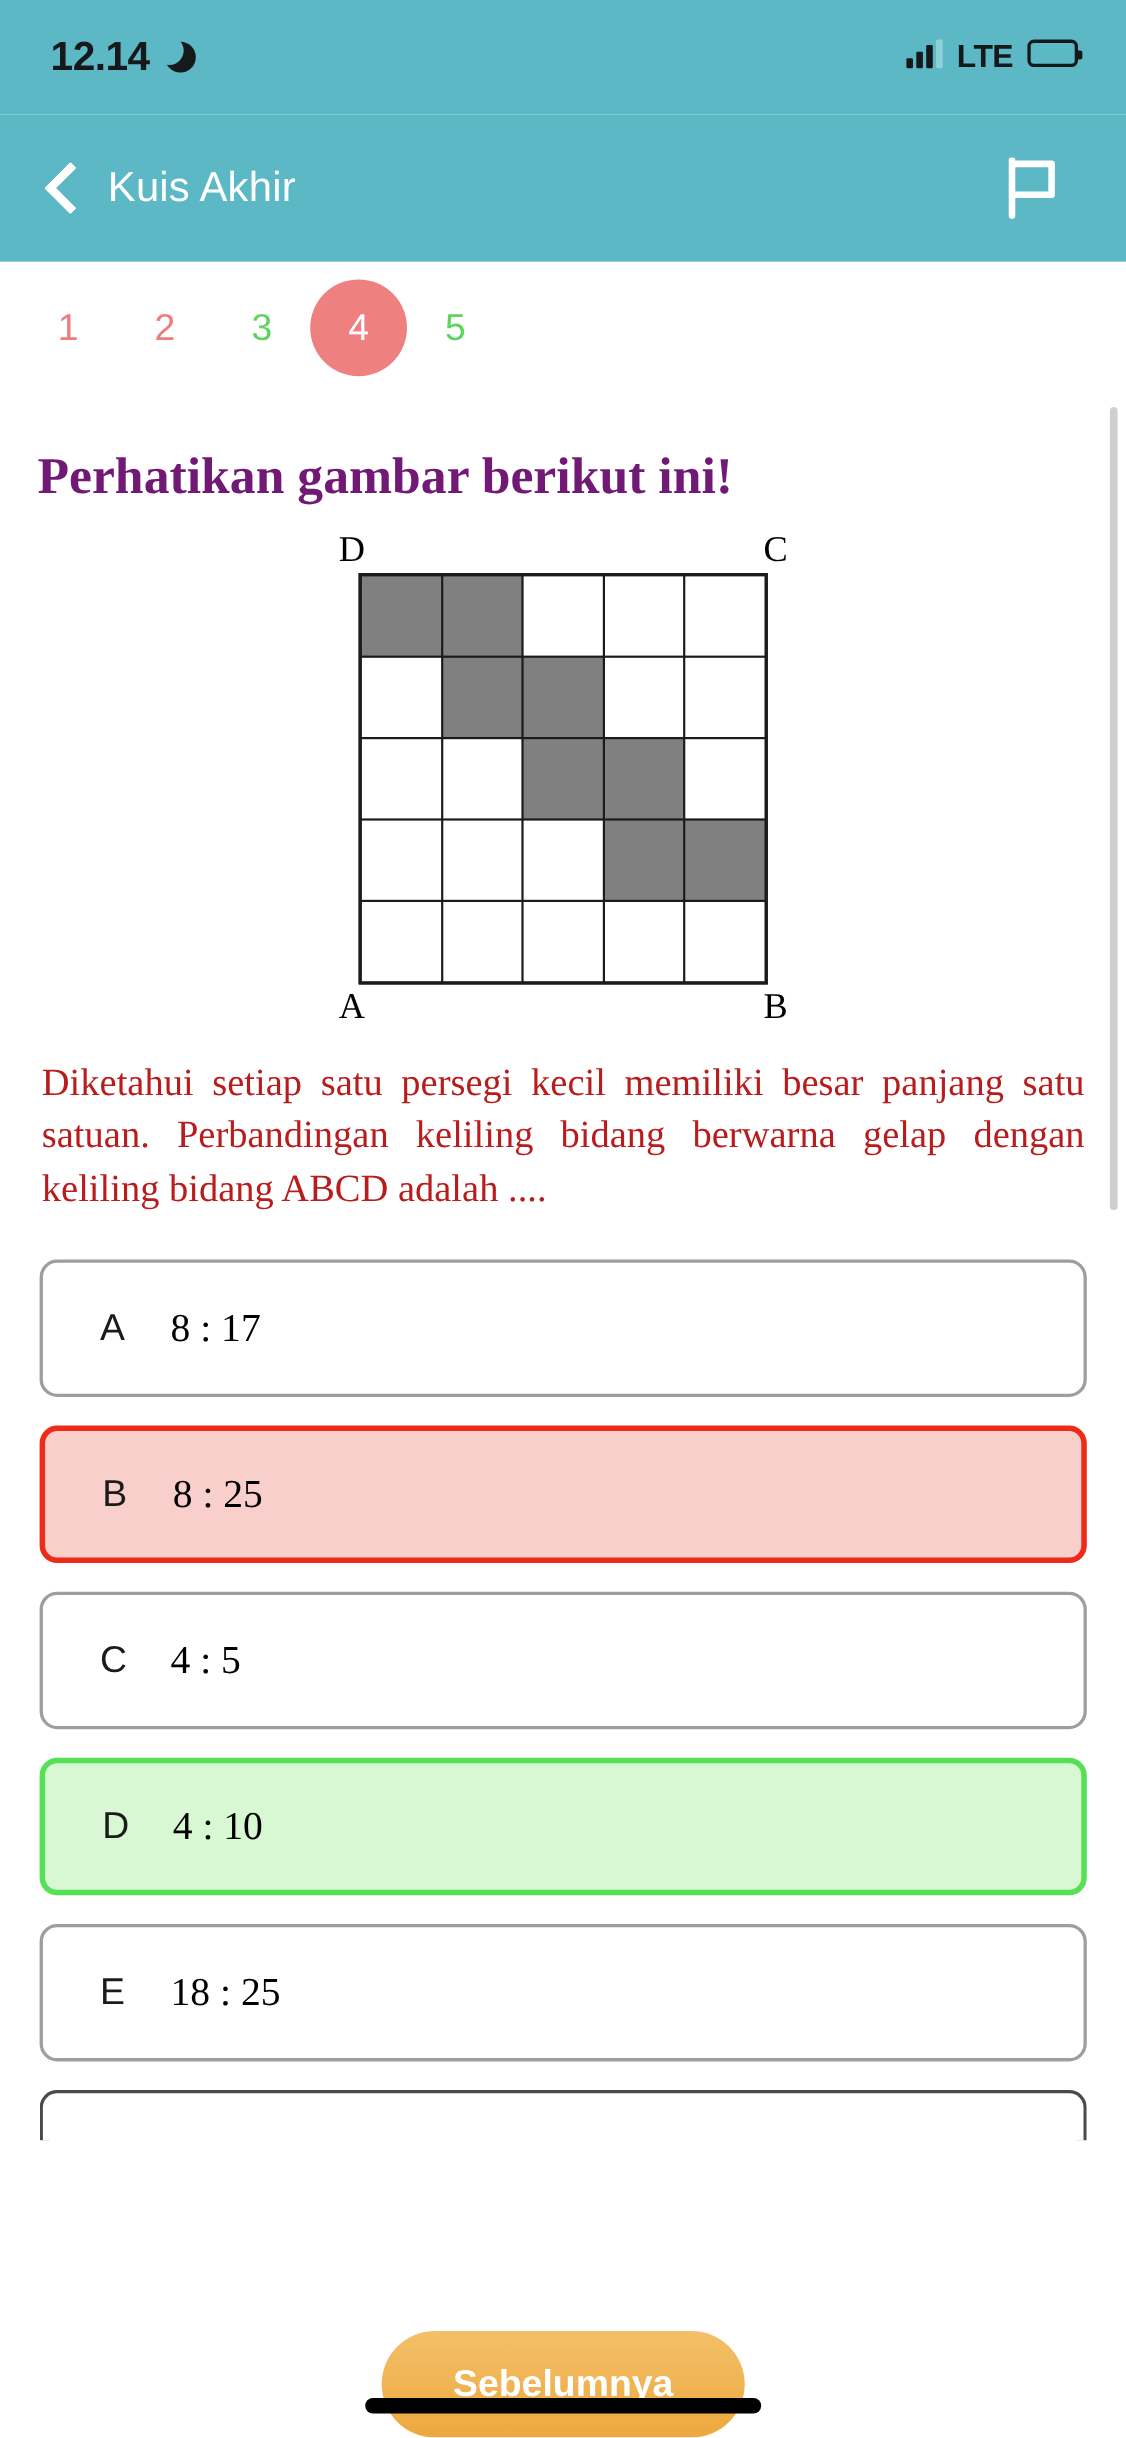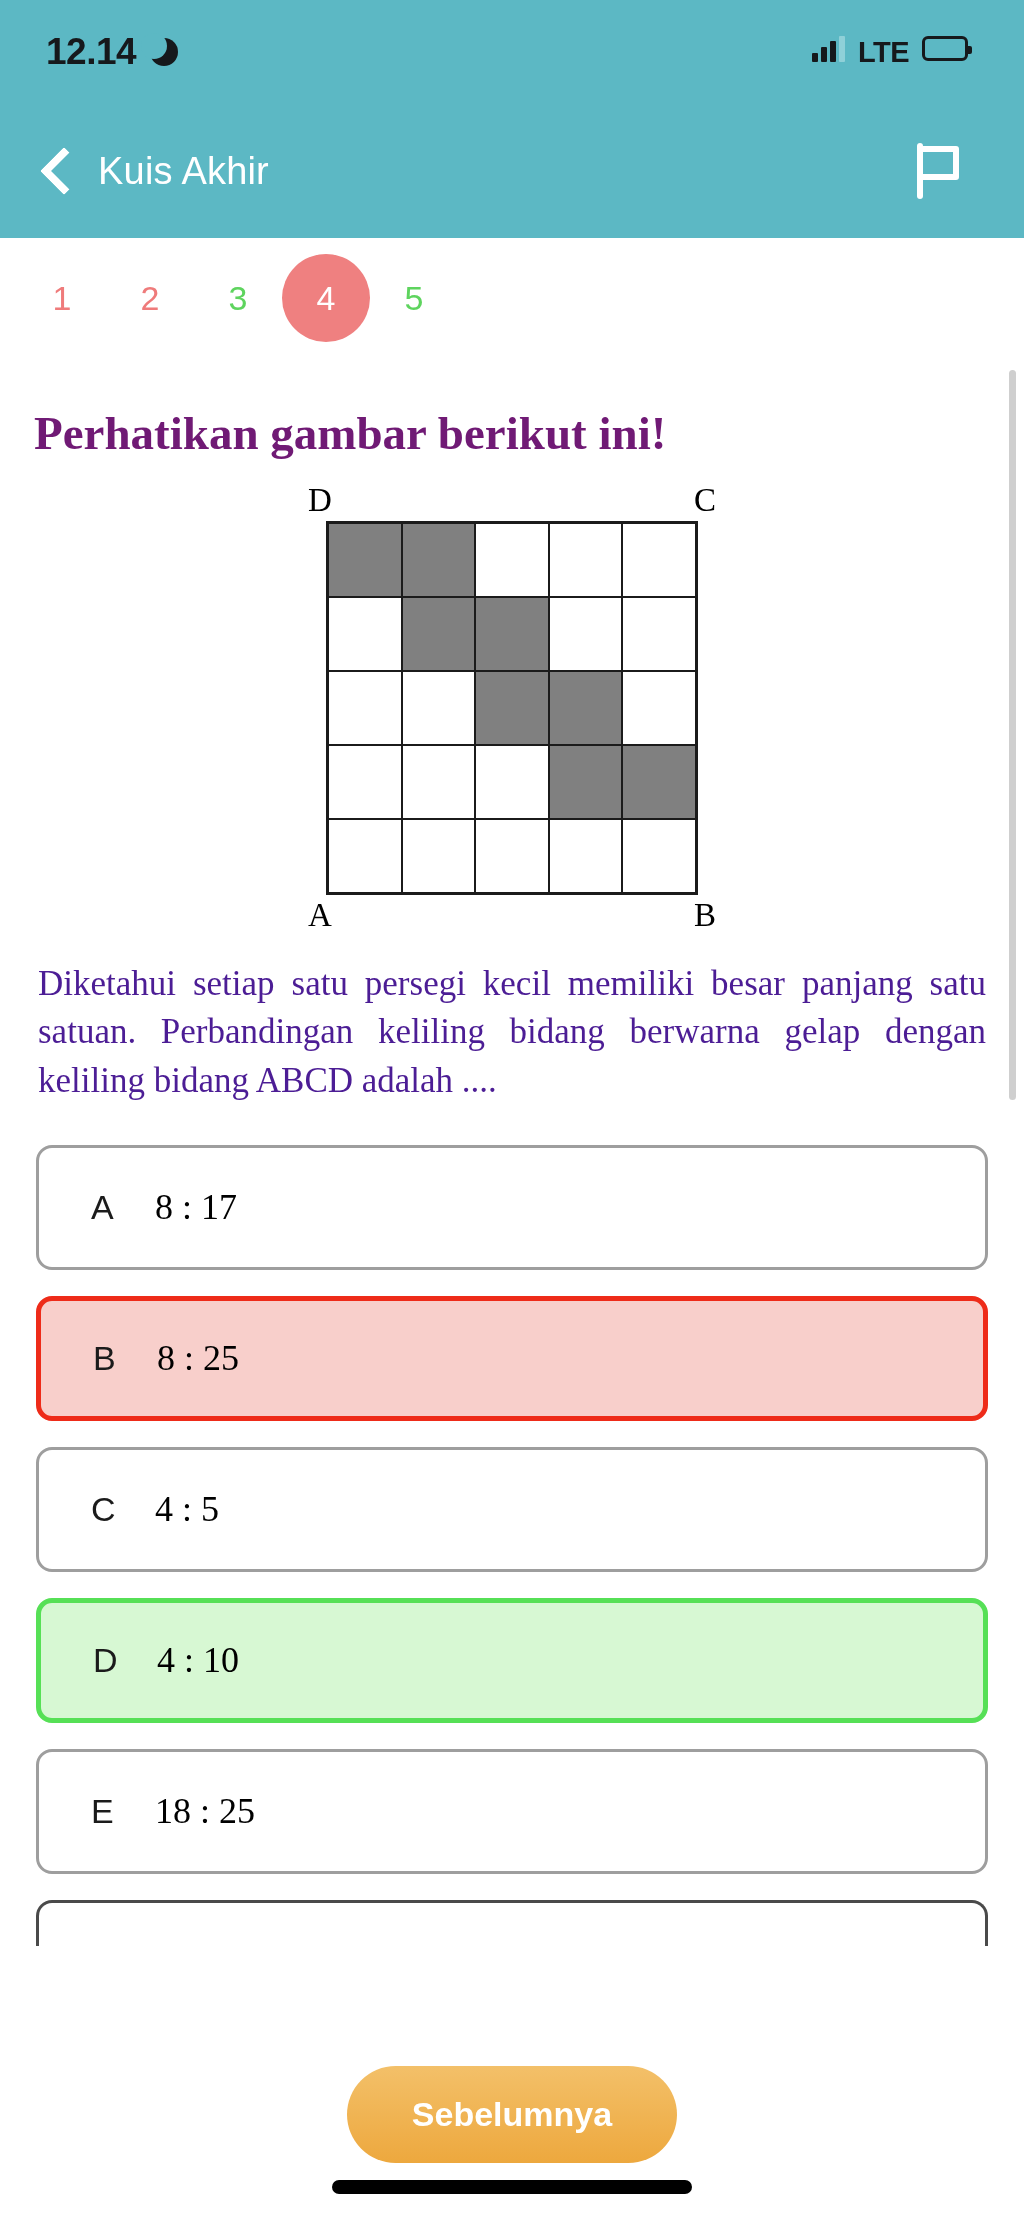--- a/index.html
+++ b/index.html
@@ -21,21 +21,21 @@
     flex-direction: column;
   }
 
   
   .statusbar {
     height: 104px;
     background: #5cb8c4;
     display: flex;
     align-items: center;
     justify-content: space-between;
-    padding: 0 56px 0 46px;
+    padding: 0 44px 0 46px;
     flex: none;
   }
   .status-left {
     display: flex;
     align-items: center;
     gap: 14px;
   }
   .status-time {
     font-size: 37px;
     font-weight: 700;
@@ -250,21 +250,21 @@
   }
   .cell.shaded {
     background: #808080;
   }
 
   
   .q-body {
     font-family: "Liberation Serif", serif;
     font-size: 35px;
     line-height: 1.38;
-    color: #4c1d95;
+    color: #b91c1c;
     text-align: justify;
     margin-top: 26px;
     padding: 0 4px;
   }
 
   
   .options {
     margin-top: 40px;
     display: flex;
     flex-direction: column;
@@ -309,21 +309,21 @@
     border-bottom: none;
     border-radius: 16px 16px 0 0;
   }
 
   
   .bottom-nav {
     flex: none;
     height: 176px;
     background: #ffffff;
     display: flex;
-    align-items: flex-start;
+    align-items: flex-end;
     justify-content: center;
     gap: 26px;
     padding-top: 26px;
   }
   .nav-btn {
     width: 330px;
     height: 97px;
     border-radius: 52px;
     background: linear-gradient(180deg, #f3c069 0%, #eda83e 100%);
     color: #ffffff;

